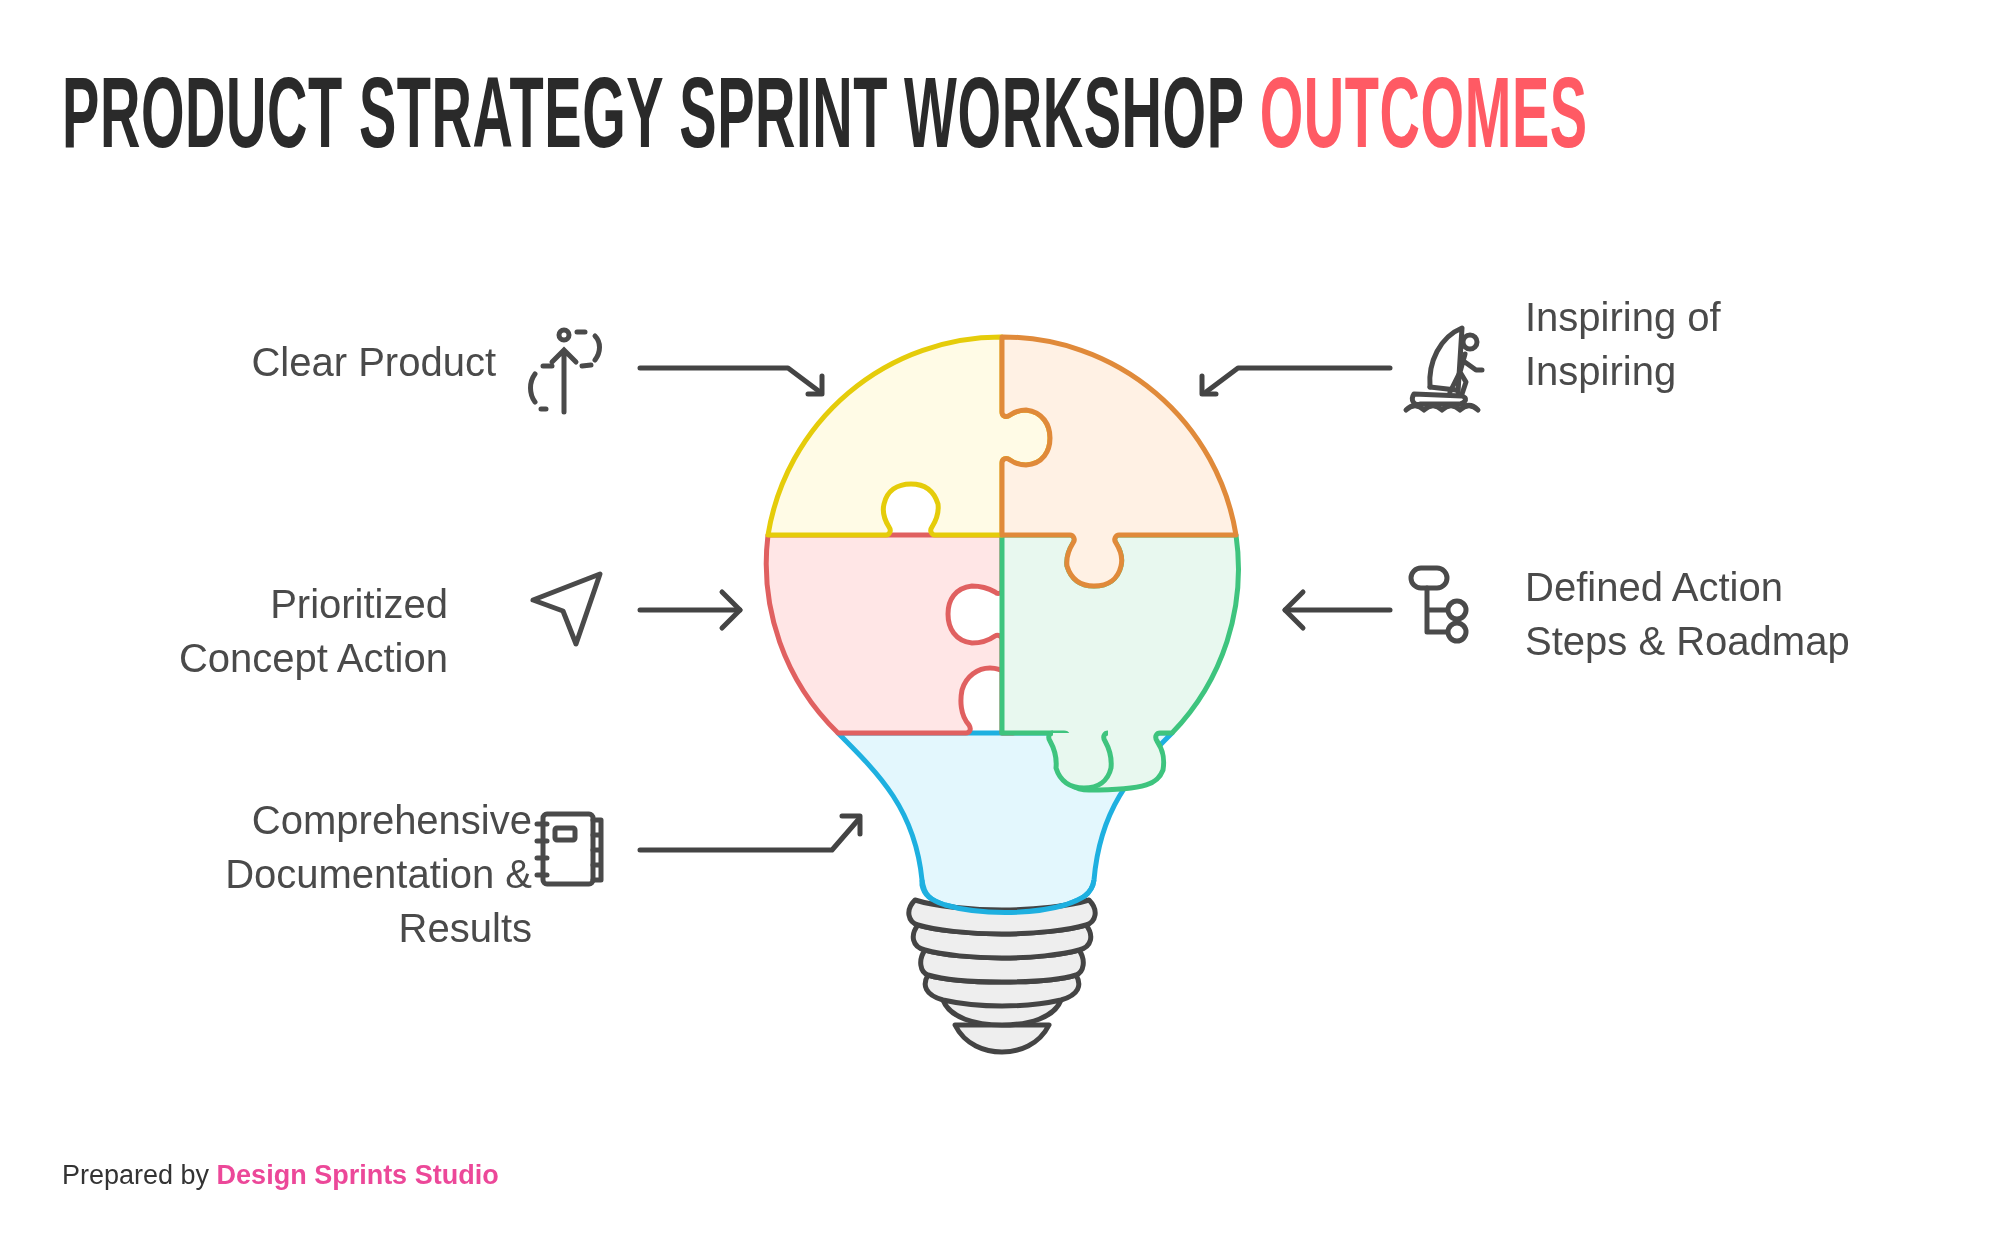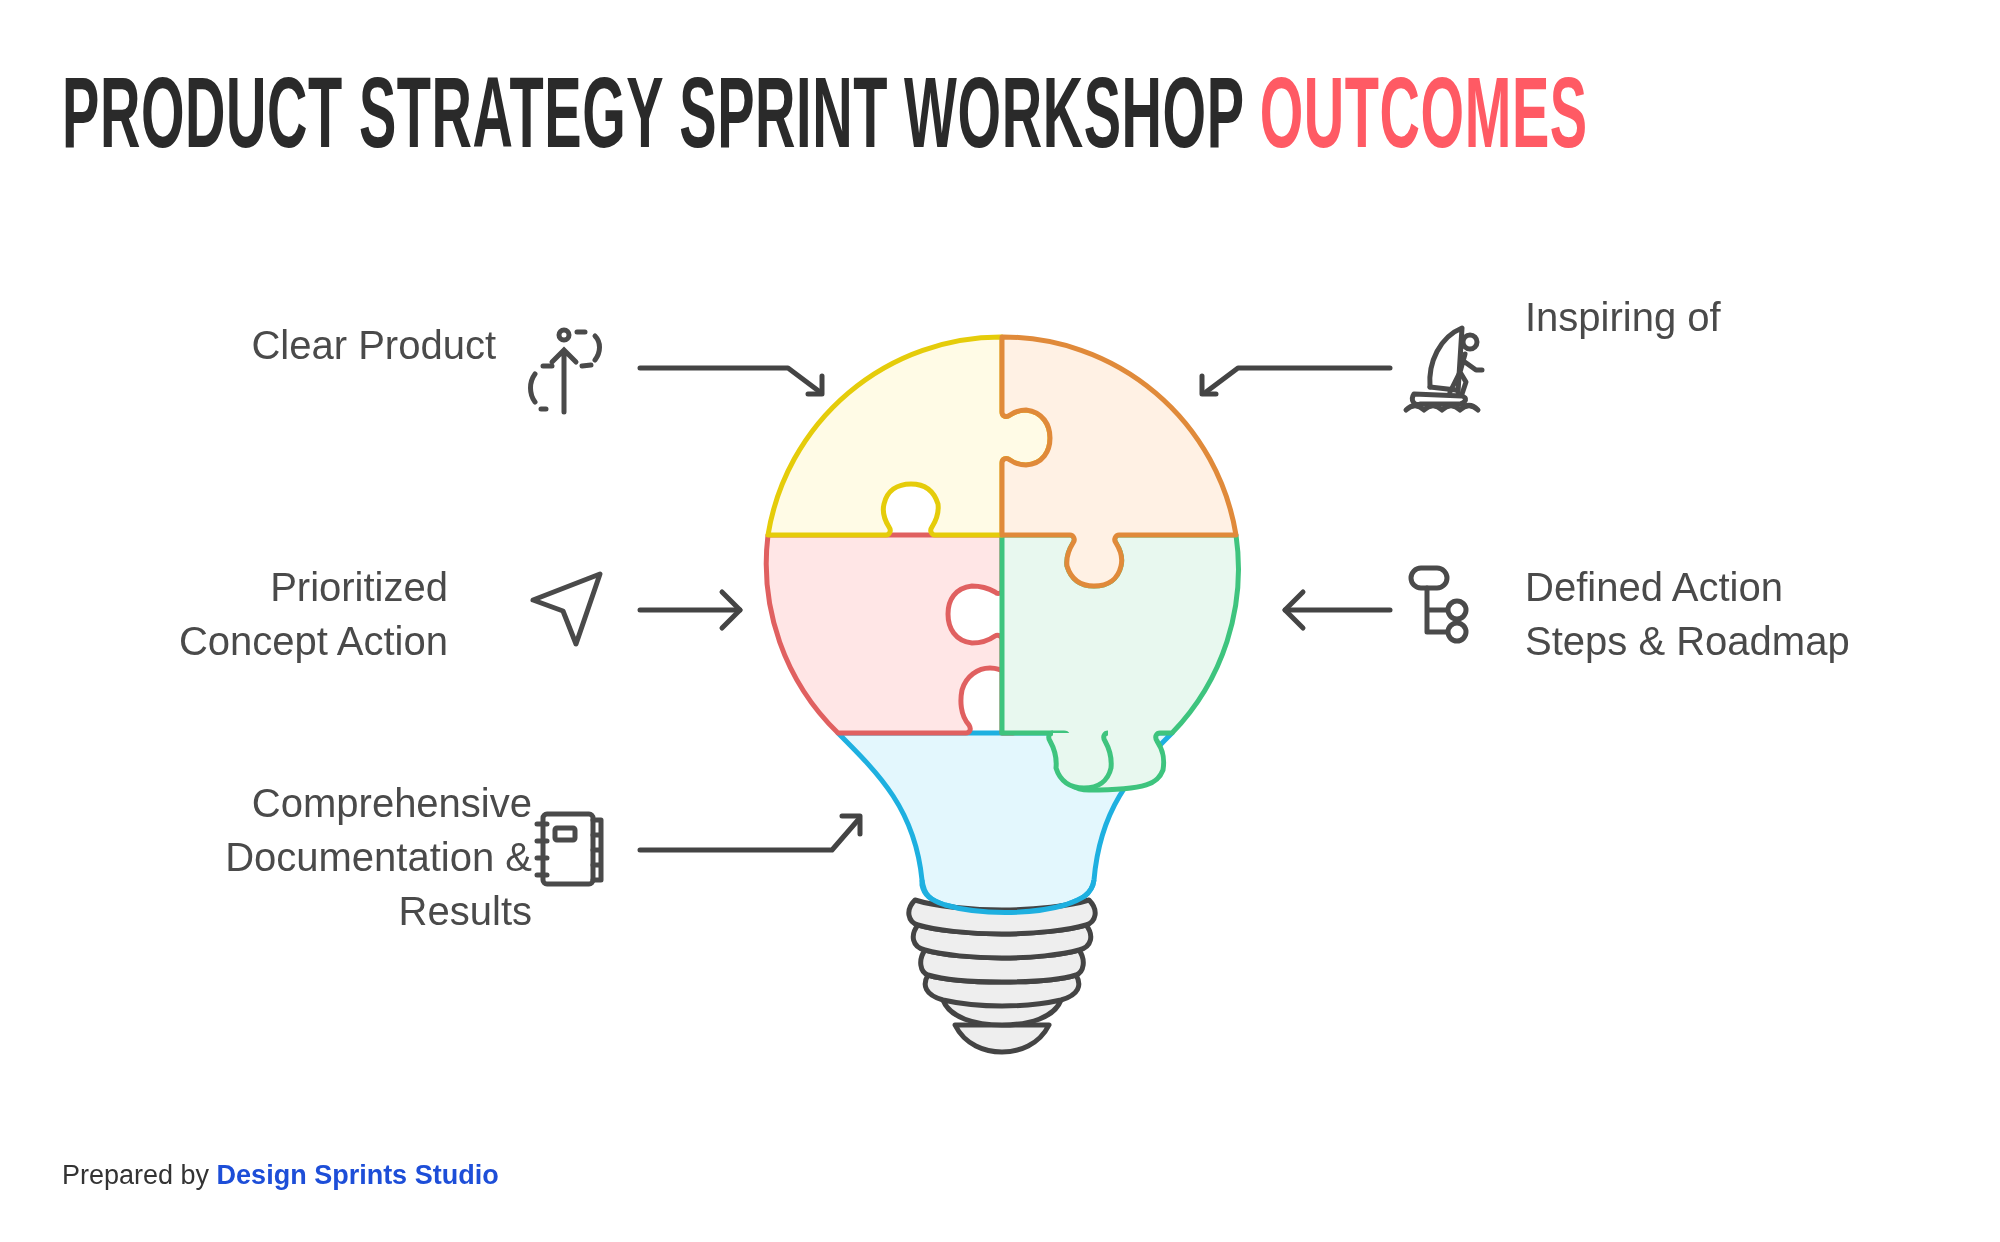--- a/index.html
+++ b/index.html
@@ -9,28 +9,28 @@
     font-family: "Liberation Sans", sans-serif; font-weight: 700;
     font-size: 100px; line-height: 120px; color: #2a2a2a;
     transform: scaleX(0.56); transform-origin: left top; white-space: nowrap;
     letter-spacing: 1px;
   }
   .title .accent { color: #ff5a64; }
   .label {
     position: absolute; font-family: "Liberation Sans", sans-serif;
     font-size: 40px; line-height: 54px; color: #4a4a4a; white-space: nowrap;
   }
-  .label.left { text-align: right; }
+  .label.left { text-align: right; margin-top: 17px; }
   .label.right { text-align: left; }
   .label span { display: block; }
   .footer {
     position: absolute; left: 62px; top: 1160px; font-size: 27px; color: #333333;
     font-family: "Liberation Sans", sans-serif;
   }
-  .footer b { font-weight: 700; color: #1d4ed8; }
+  .footer b { font-weight: 700; color: #ec4899; }
   svg.diagram { position: absolute; left: 0; top: 0; }
   .icon { position: absolute; }
 </style>
 </head>
 <body>
 
 <div class="title">
   <span>PRODUCT STRATEGY SPRINT WORKSHOP</span>
   <span class="accent">OUTCOMES</span>
 </div>
@@ -92,20 +92,21 @@
   <span>Concept Action</span>
 </div>
 <div class="label left" style="right:1468px; top:776px;">
   <span>Comprehensive</span>
   <span>Documentation &amp;</span>
   <span>Results</span>
 </div>
 
 <div class="label right" style="left:1525px; top:290px;">
   <span>Inspiring of</span>
+  <span>Inspiring</span>
 </div>
 <div class="label right" style="left:1525px; top:560px;">
   <span>Defined Action</span>
   <span>Steps &amp; Roadmap</span>
 </div>
 
 <svg class="icon" style="left:525px; top:322px;" width="90" height="95" viewBox="0 0 90 95">
   <g fill="none" stroke="#4a4a4a" stroke-width="5" stroke-linecap="round">
     <circle cx="39" cy="13" r="5"></circle>
     <path d="M 39 90 L 39 28 M 27 40 L 39 28 L 51 40"></path>

